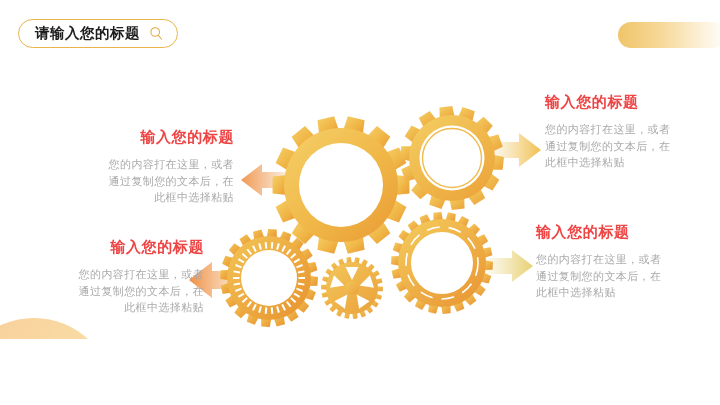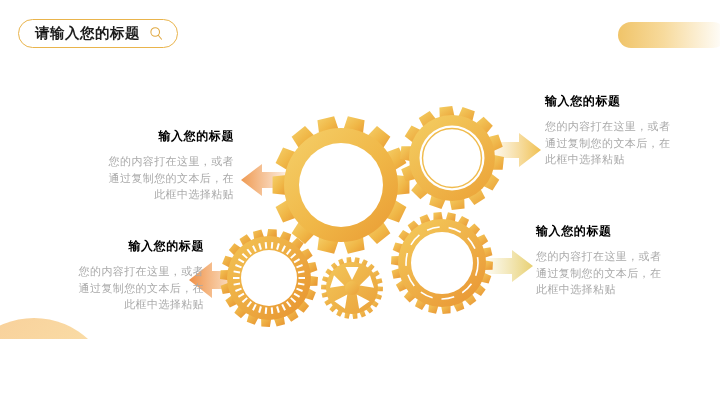--- a/index.html
+++ b/index.html
@@ -6,21 +6,21 @@
     margin: 0;
     padding: 0;
     background: #ffffff;
   }
   #slide {
     position: relative;
     width: 720px;
     height: 339px;
     background: #ffffff;
     overflow: hidden;
-    font-family: Liberation Mono, monospace;
+    font-family: Liberation Serif, serif;
   }
 
   
   .deco-corner-circle {
     position: absolute;
     left: -46px;
     top: 318px;
     width: 160px;
     height: 160px;
     border-radius: 50%;
@@ -73,23 +73,23 @@
     position: absolute;
     left: 0; top: 0;
     width: 720px; height: 405px;
     pointer-events: none;
   }
 
   
   .block { position: absolute; }
   .block h3 {
     margin: 0 0 9px 0;
-    font-size: 12px;
+    font-size: 15px;
     font-weight: 700;
-    color: #000000;
+    color: #ef4444;
     letter-spacing: .6px;
   }
   .block p {
     margin: 0;
     font-size: 11px;
     line-height: 16.5px;
     color: #a9a9a9;
     letter-spacing: .4px;
     white-space: pre-line;
   }

